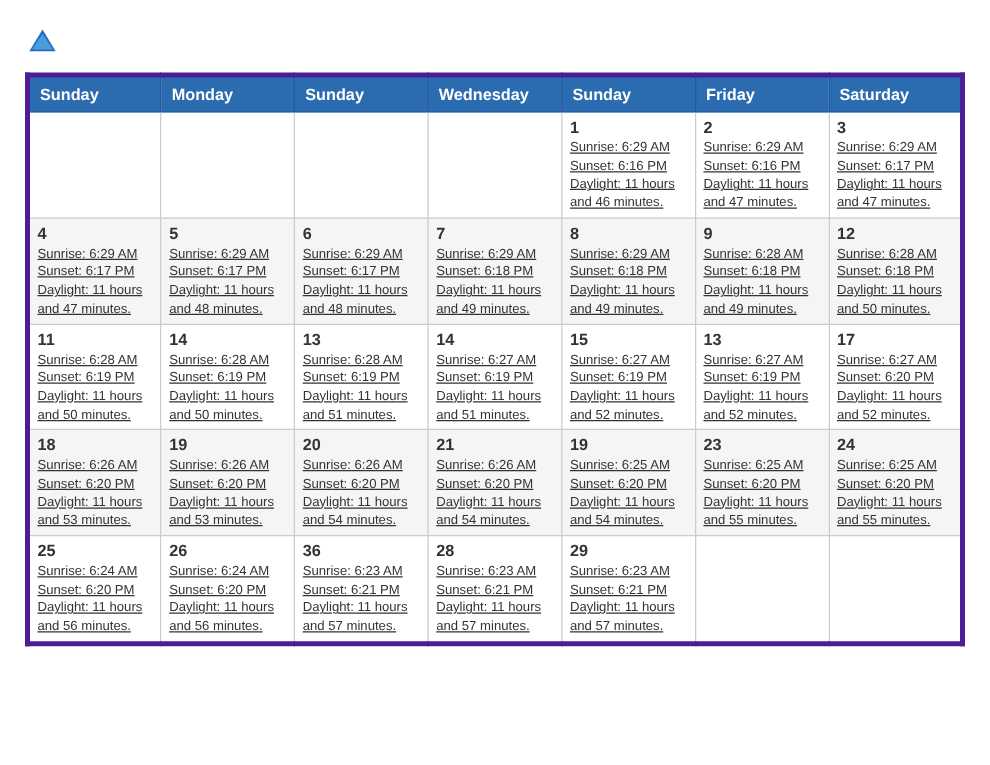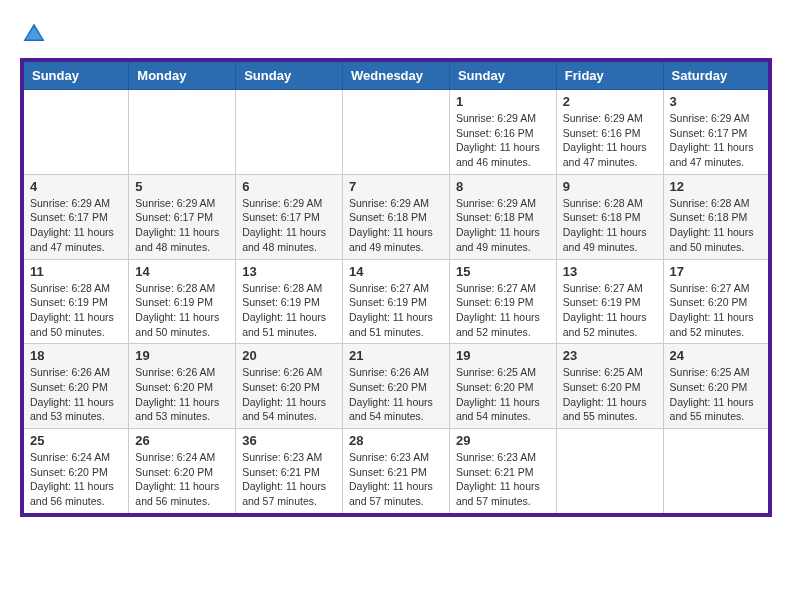--- a/index.html
+++ b/index.html
@@ -83,20 +83,21 @@
       font-size: 13px;
       font-weight: bold;
       color: #333;
       display: block;
       margin-bottom: 2px;
     }
     .day-info {
       font-size: 10.5px;
       color: #333;
       line-height: 1.4;
+      text-decoration: underline;
     }
     .empty-cell {
       background: #f9f9f9;
     }
     .row-alt td { background: #efefef; }
   </style>
 </head>
 <body>
 
 <div class="header-area">

